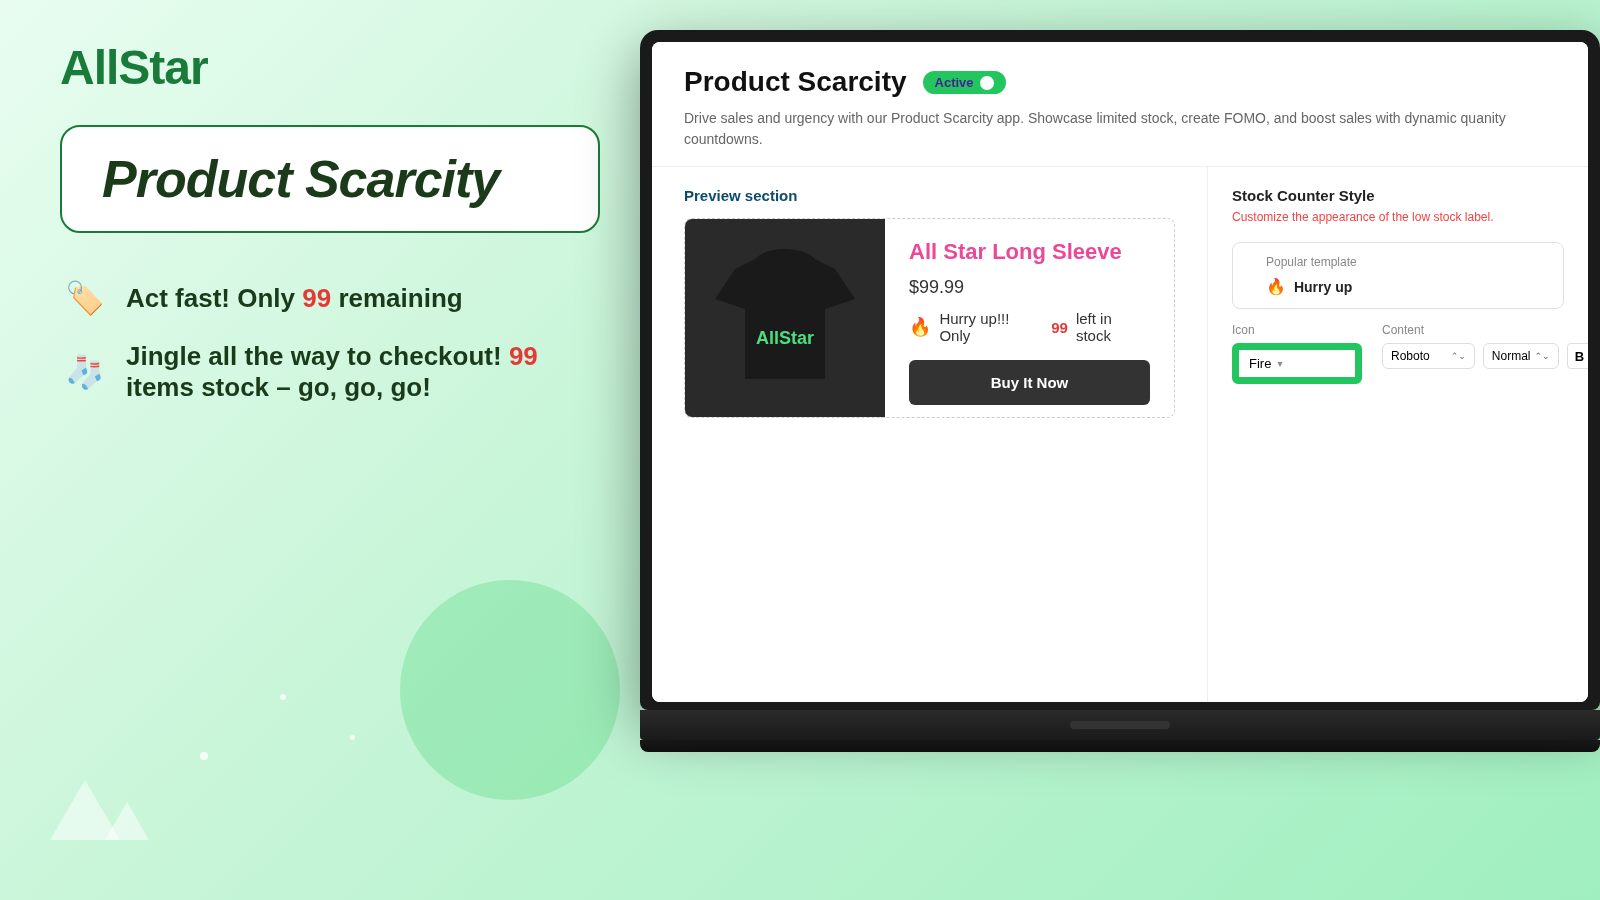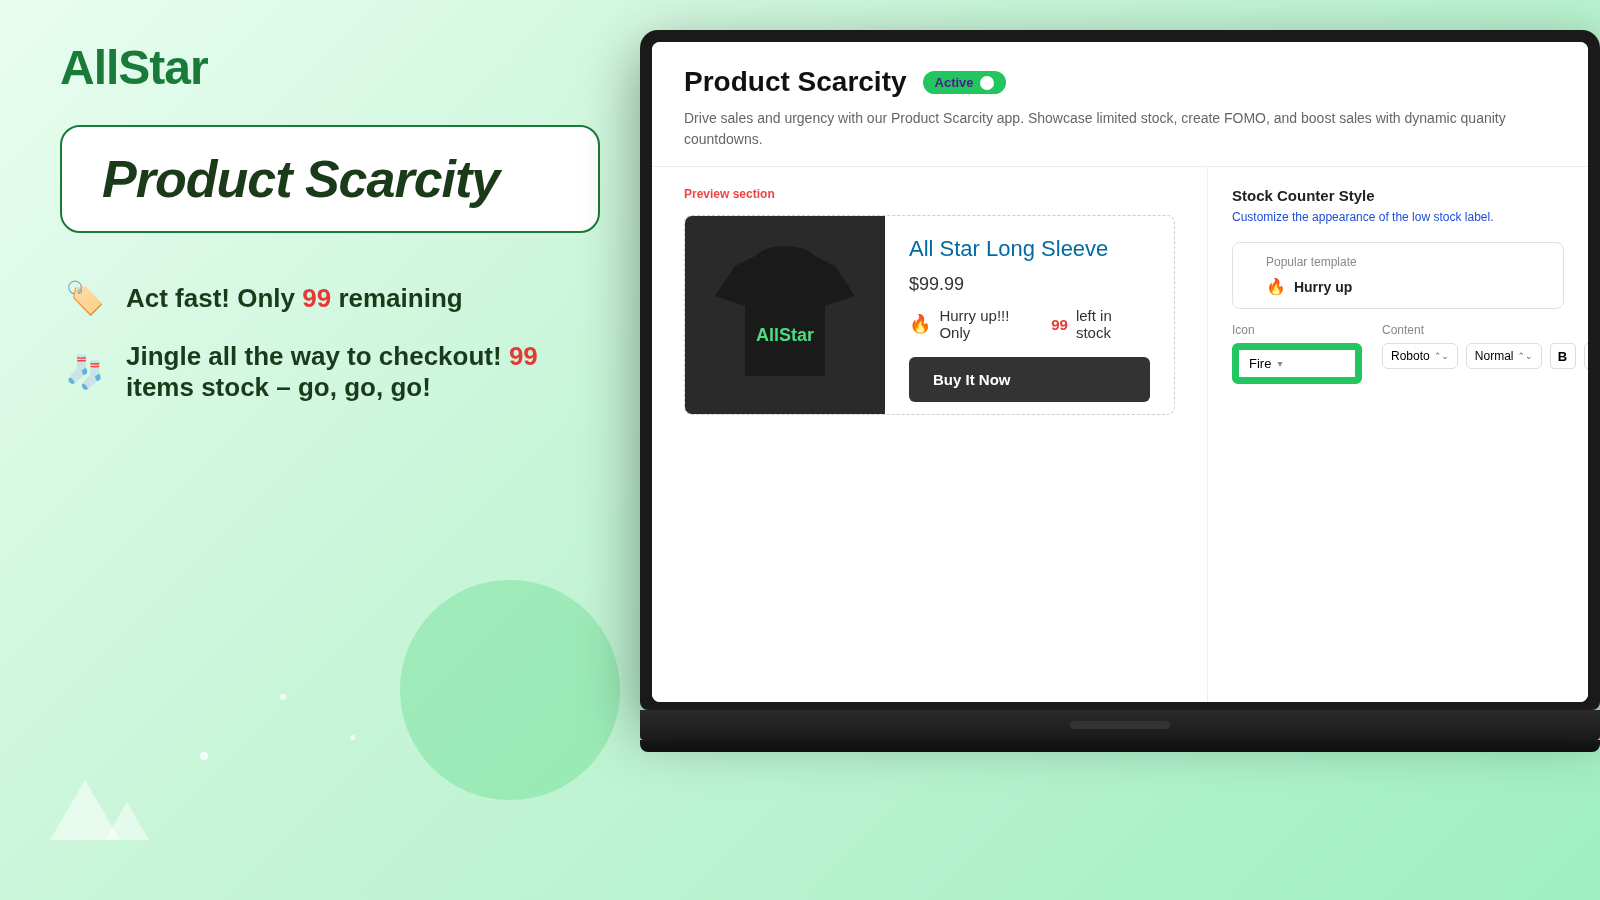--- a/index.html
+++ b/index.html
@@ -251,23 +251,23 @@
     }
 
     
     .preview-section {
       flex: 1;
       padding: 20px 32px;
       border-right: 1px solid #eee;
     }
 
     .section-label {
-      font-size: 12px;
+      font-size: 15px;
       font-weight: 700;
-      color: #ef4444;
+      color: #0c4a6e;
       margin-bottom: 14px;
     }
 
     .preview-box {
       border: 1.5px dashed #ccc;
       border-radius: 8px;
       display: flex;
       overflow: hidden;
       height: 200px;
     }
@@ -285,22 +285,22 @@
     .product-details {
       flex: 1;
       padding: 20px 24px;
       display: flex;
       flex-direction: column;
       gap: 12px;
     }
 
     .product-name-preview {
       font-size: 22px;
-      font-weight: 400;
-      color: #0369a1;
+      font-weight: 700;
+      color: #ec4899;
       line-height: 1.2;
     }
 
     .product-price {
       font-size: 18px;
       font-weight: 500;
       color: #333;
     }
 
     .scarcity-label {
@@ -324,41 +324,41 @@
     .buy-button {
       background: #333;
       color: white;
       border: none;
       padding: 14px 24px;
       border-radius: 6px;
       font-size: 15px;
       font-weight: 600;
       cursor: pointer;
       width: 100%;
-      text-align: left;
+      text-align: center;
       margin-top: 4px;
     }
 
     
     .settings-section {
       width: 380px;
       padding: 20px 24px;
       flex-shrink: 0;
     }
 
     .settings-title {
       font-size: 15px;
       font-weight: 700;
       color: #222;
       margin-bottom: 4px;
     }
 
     .settings-subtitle {
       font-size: 12px;
-      color: #1d4ed8;
+      color: #ef4444;
       margin-bottom: 16px;
       line-height: 1.5;
     }
 
     .template-box {
       background: white;
       border: 1px solid #e0e0e0;
       border-radius: 8px;
       padding: 12px 33px;
       margin-bottom: 14px;
@@ -413,21 +413,21 @@
 
     .content-controls {
       display: flex;
       align-items: center;
       gap: 8px;
     }
 
     .font-select {
       display: flex;
       align-items: center;
-      gap: 4px;
+      gap: 21px;
       border: 1px solid #ddd;
       border-radius: 6px;
       padding: 5px 8px;
       font-size: 12px;
       background: white;
     }
 
     .style-select {
       display: flex;
       align-items: center;

